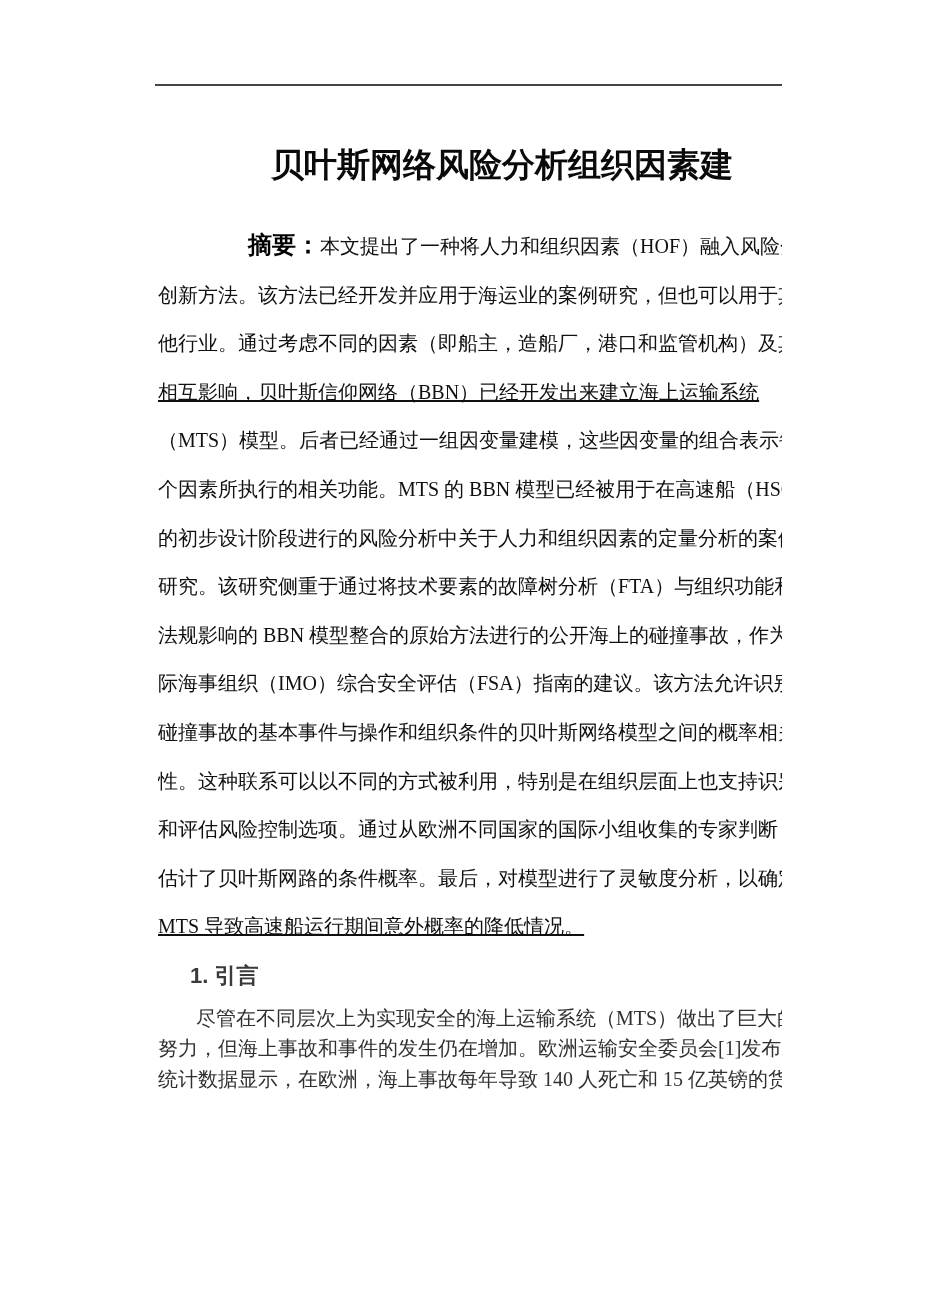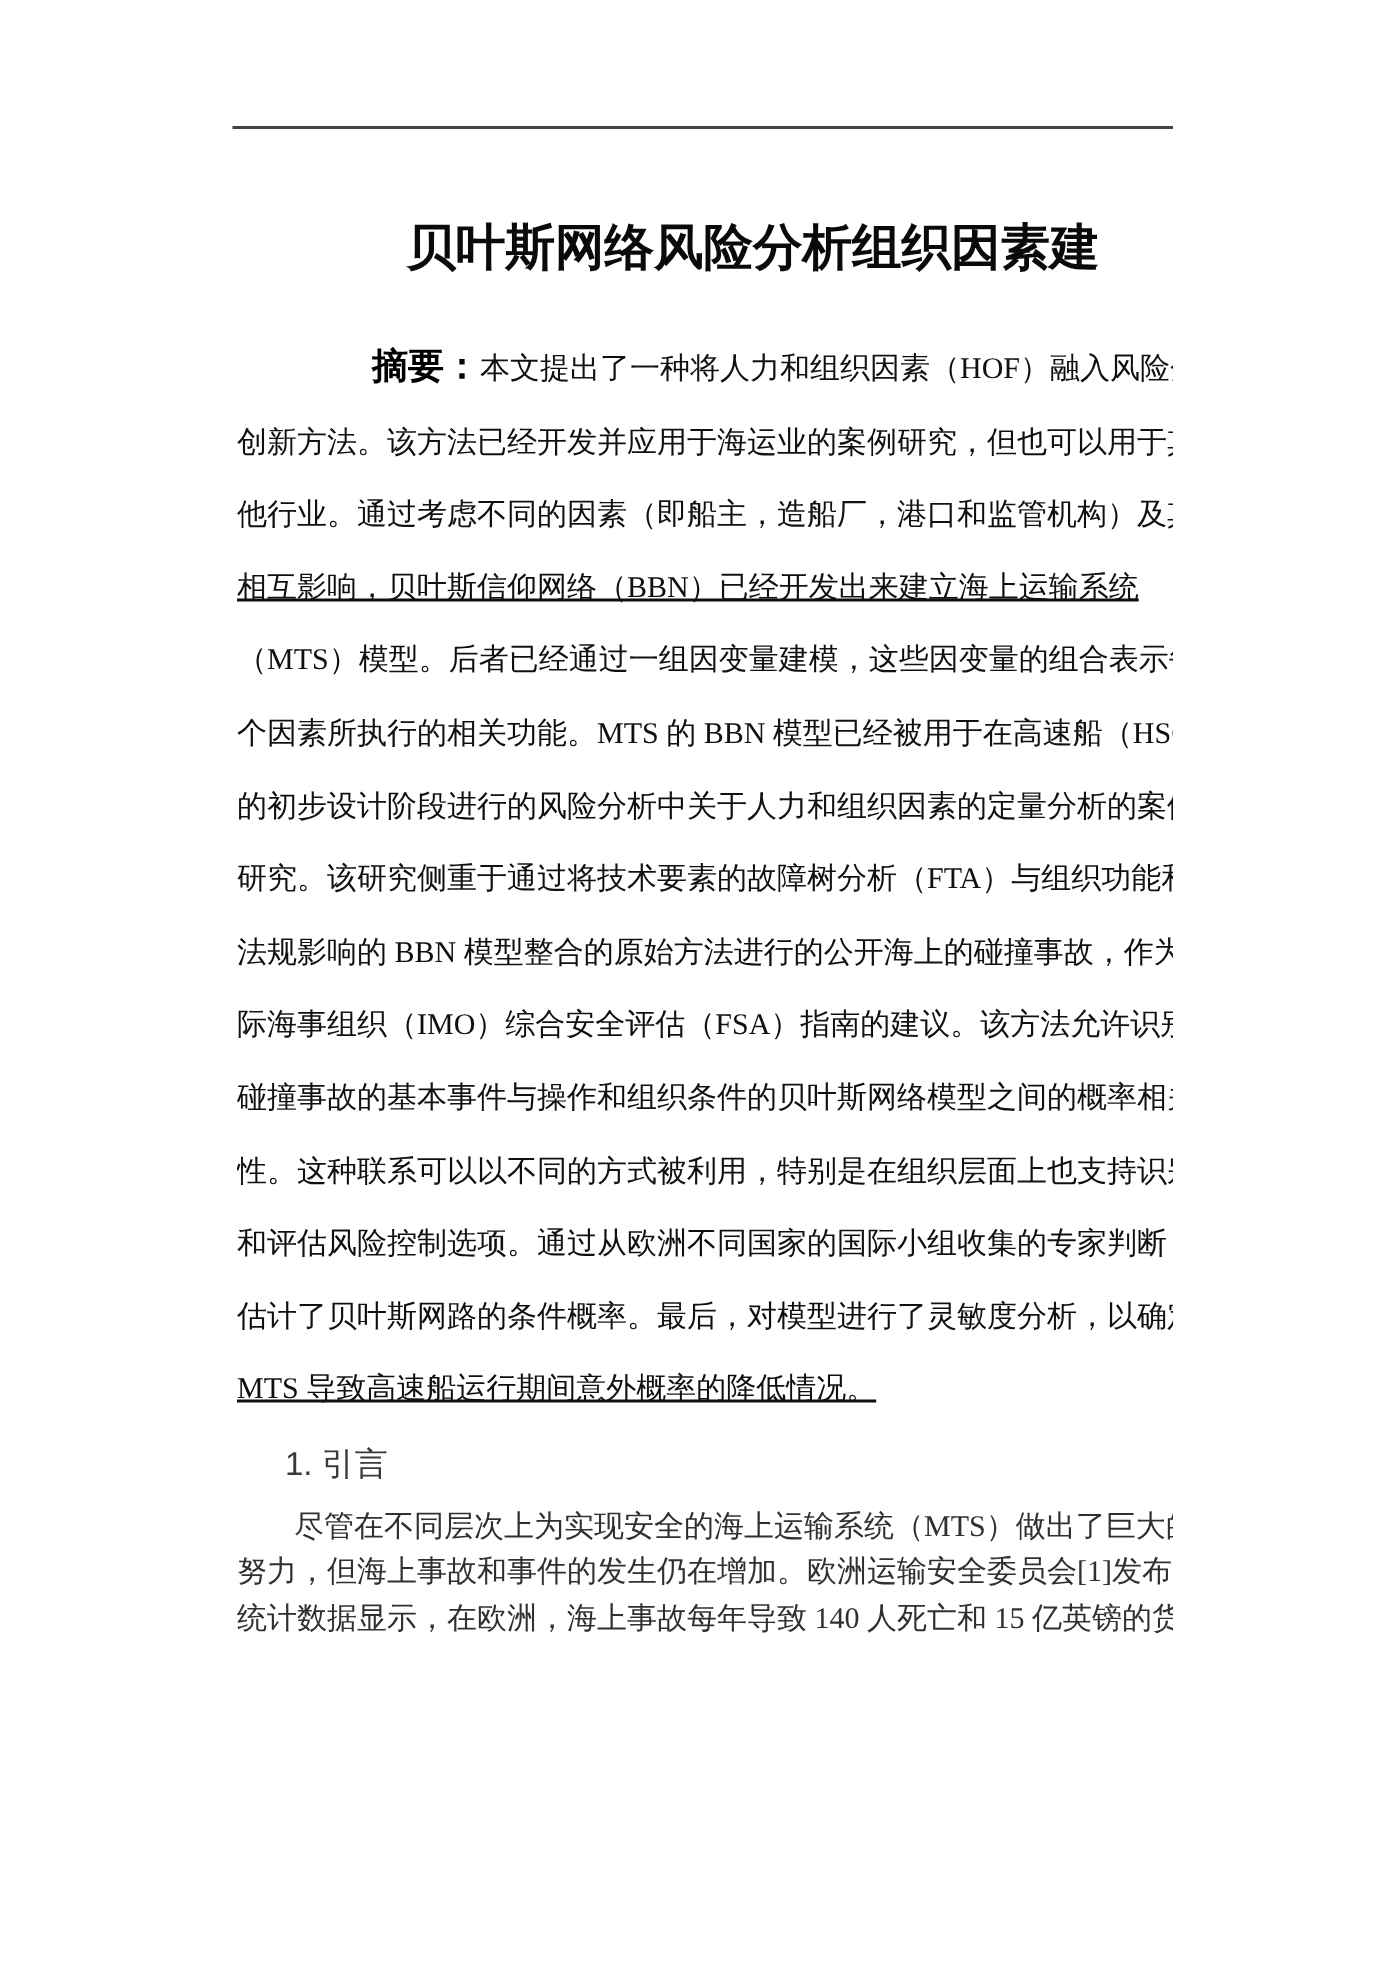--- a/index.html
+++ b/index.html
@@ -80,21 +80,21 @@
     font-size: 21px;
     font-weight: 700;
     color: #2e2e2e;
   }
   
   .section-heading {
     margin-top: 9px;
     padding-left: 32px;
     font-family: "Liberation Sans", "DejaVu Sans", sans-serif;
     font-size: 22px;
-    font-weight: 400;
+    font-weight: 700;
     line-height: 32px;
     color: #3a3a3a;
   }
   
   .intro {
     margin-top: 11px;
     font-size: 20px;
     line-height: 30.5px;
     color: #303030;
   }

